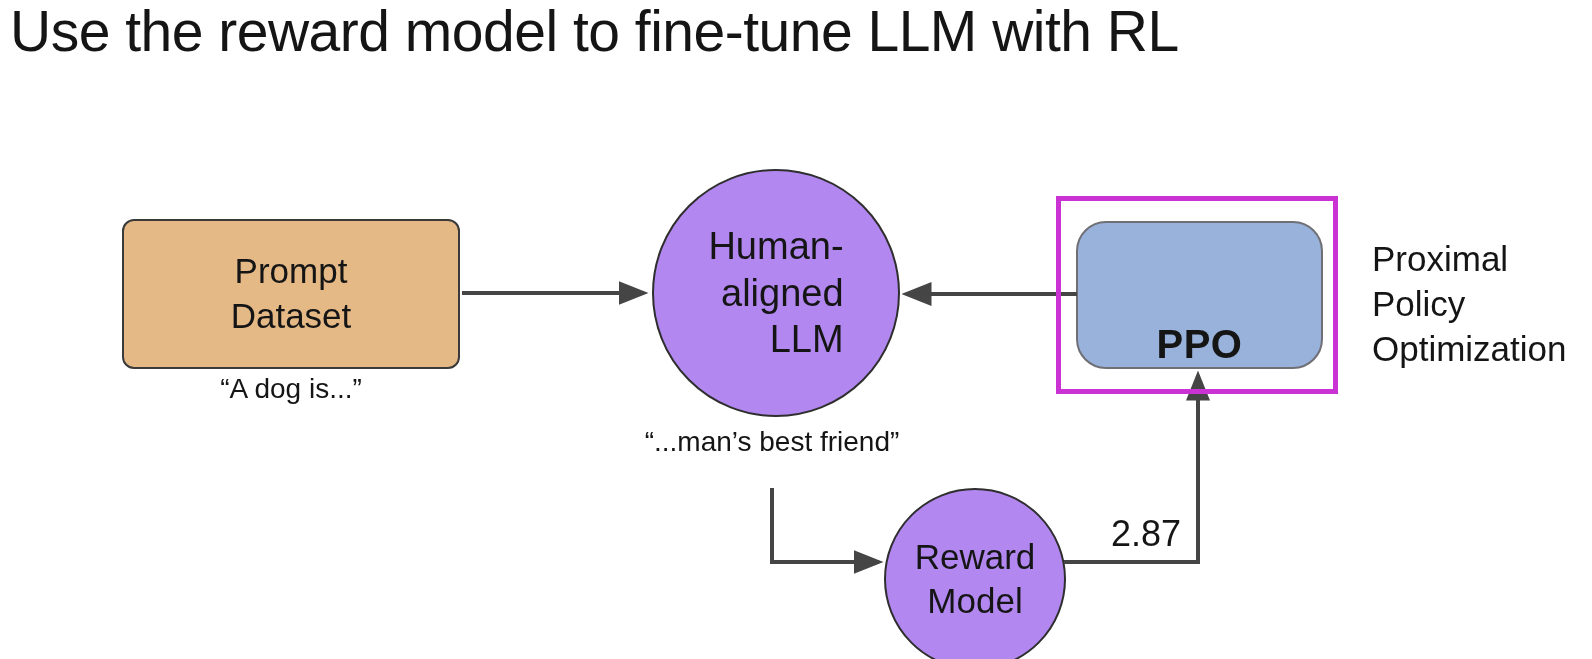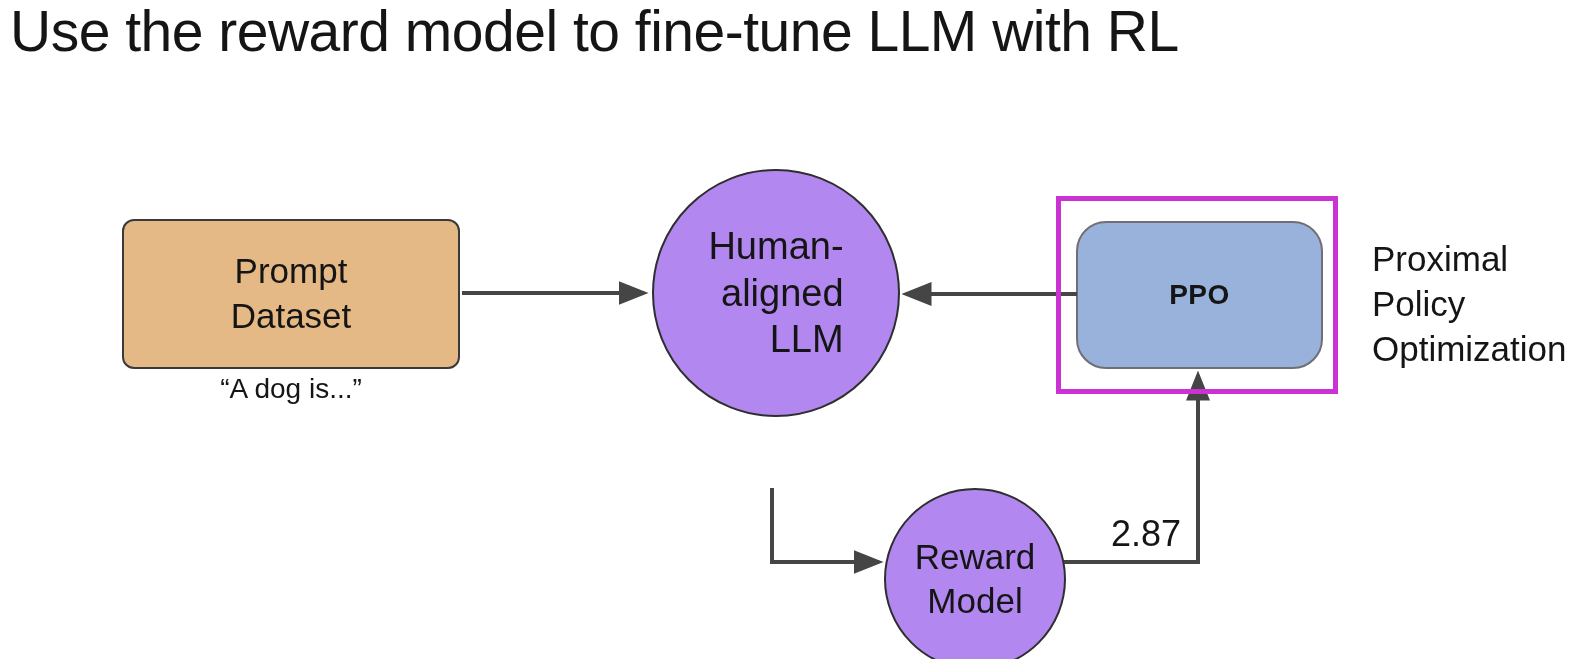--- a/index.html
+++ b/index.html
@@ -64,23 +64,24 @@
     border: 2px solid #2e2e2e;
     border-radius: 50%;
     font-size: 35px;
     line-height: 1.25;
   }
   .node-ppo {
     left: 1076px; top: 221px; width: 247px; height: 148px;
     background: var(--node-blue);
     border: 2px solid #6f6f75;
     border-radius: 30px;
-    font-size: 28px;
+    font-size: 40px;
     font-weight: bold;
     letter-spacing: 0.5px;
+    align-items: flex-end;
   }
   .ppo-highlight {
     position: absolute;
     left: 1056px; top: 196px; width: 282px; height: 198px;
     border: 5px solid var(--highlight-magenta);
     background: transparent;
     z-index: 4;
     pointer-events: none;
   }
   .caption {
@@ -134,20 +135,21 @@
     <span>Prompt
 Dataset</span>
   </div>
   <div class="caption caption-prompt">“A dog is...”</div>
 
   <div class="node node-llm">
     <span>Human-
 aligned
 LLM</span>
   </div>
+  <div class="caption caption-llm">“...man’s best friend”</div>
 
   <div class="node node-reward">
     <span>Reward
 Model</span>
   </div>
 
   <div class="edge-label">2.87</div>
 
   <div class="node node-ppo">
     <span>PPO</span>

